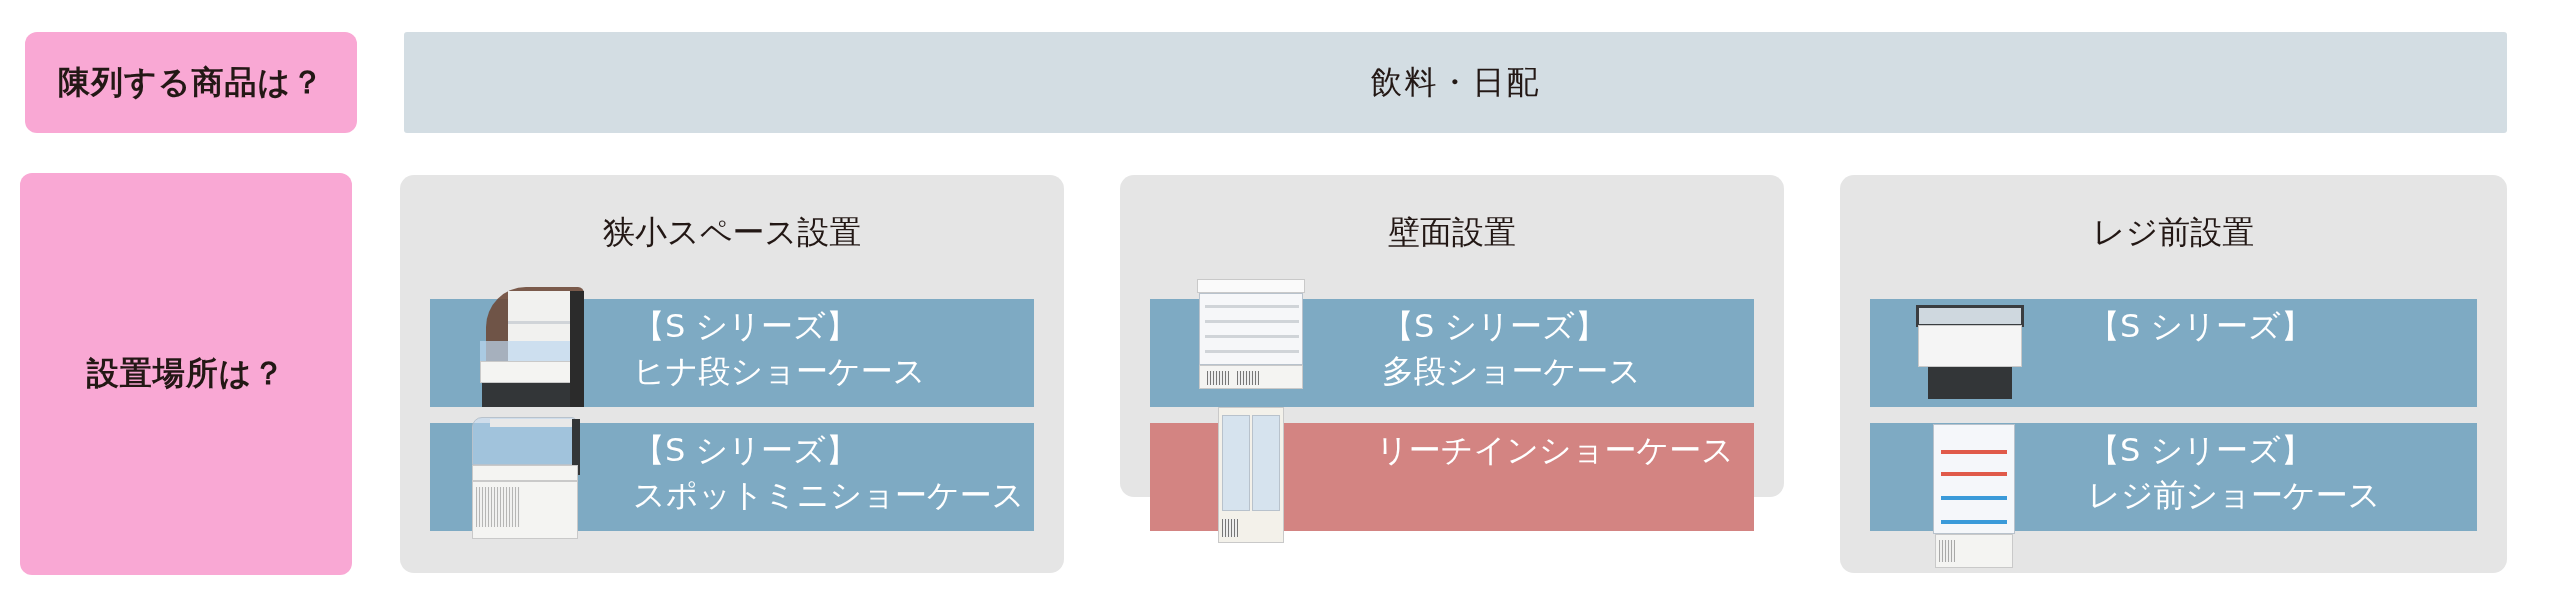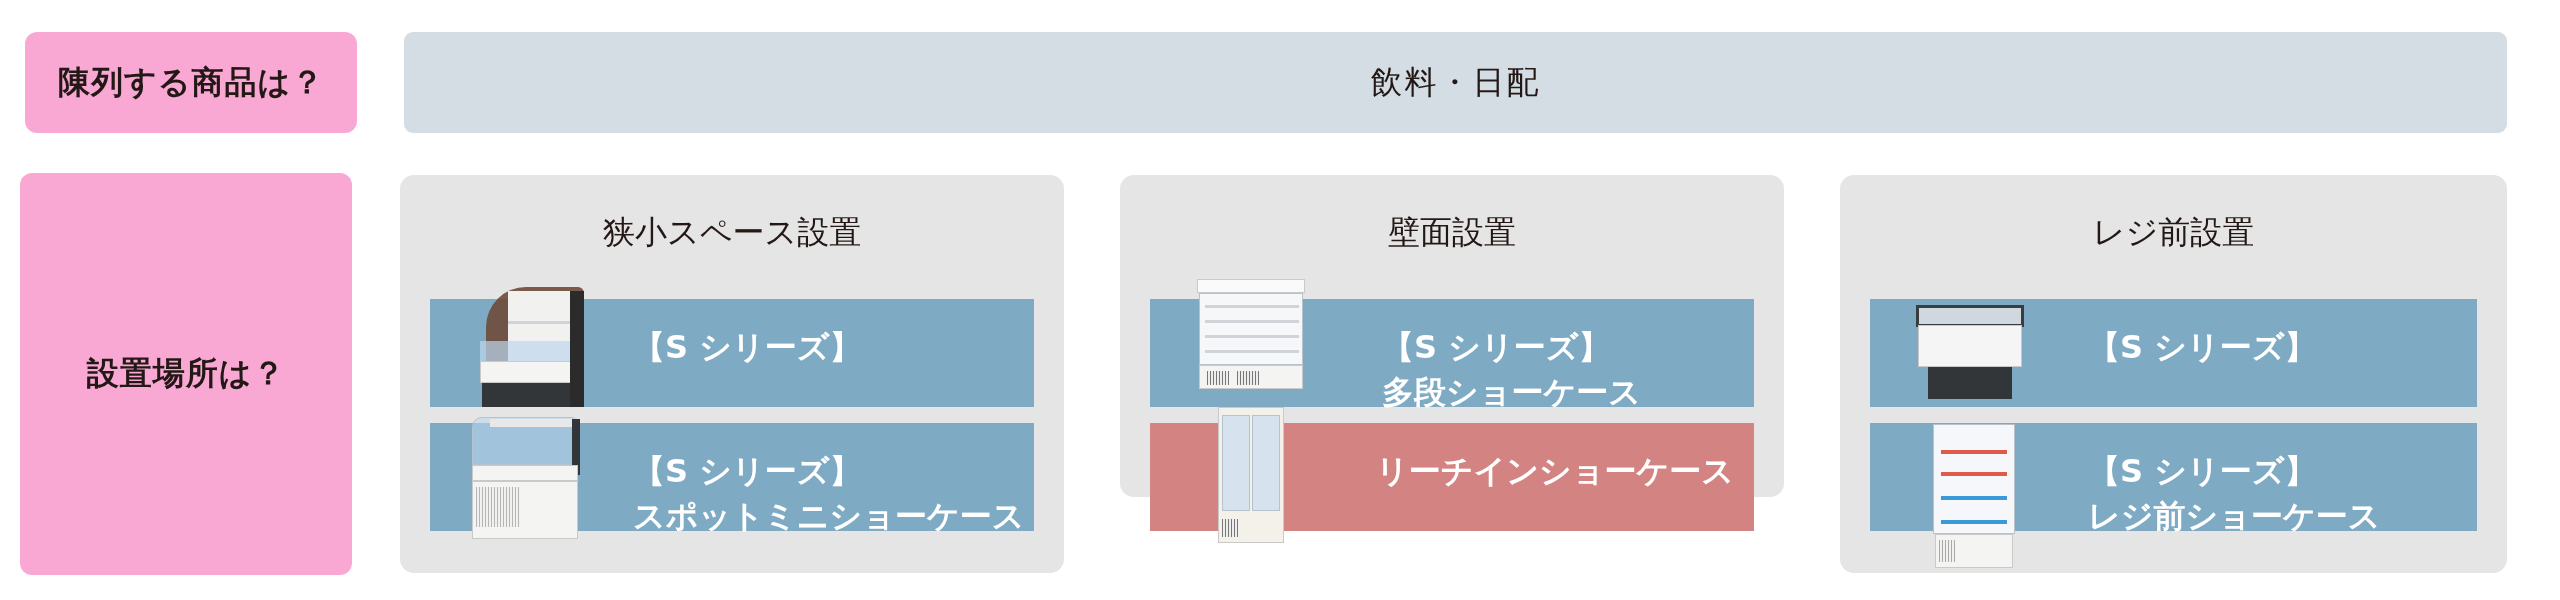--- a/index.html
+++ b/index.html
@@ -2,29 +2,29 @@
 <html><head>
 <meta charset="utf-8">
 <style>
   html, body { margin: 0; padding: 0; background: #ffffff; }
   body { width: 2560px; height: 600px; position: relative; overflow: hidden;
          font-family: "DejaVu Sans", "Liberation Sans", sans-serif; color: #231815; }
   .abs { position: absolute; box-sizing: border-box; }
 
   .q-label { background: #f9a8d4; border-radius: 12px; display: flex; align-items: center; justify-content: center;
              font-weight: bold; font-size: 32px; color: #231815; letter-spacing: 1px; }
-  .answer-bar { background: #d3dde3; border-radius: 9px; display: flex; align-items: center; justify-content: center;
+  .answer-bar { background: #d3dde3; border-radius: 3px; display: flex; align-items: center; justify-content: center;
                 font-size: 32px; color: #231815; letter-spacing: 2px; font-family: Liberation Serif, serif; }
 
   .card { background: #e5e5e5; border-radius: 14px; }
   .card-title { position: absolute; left: 0; right: 0; top: 36px; text-align: center; font-size: 32px; color: #231815; }
 
   .row { position: absolute; left: 30px; right: 30px; height: 108px; background: #7eaac3; }
   .row.red { background: #d38482; }
-  .row-text { position: absolute; top: 26px; color: #ffffff; font-weight: bold; font-size: 32px; line-height: 45px; white-space: nowrap; }
+  .row-text { position: absolute; top: 5px; color: #ffffff; font-weight: normal; font-size: 32px; line-height: 45px; white-space: nowrap; }
 
   .product { position: absolute; }
   
   .case-body { position: absolute; background: #f4f4f2; border: 1px solid #c9c9c9; box-sizing: border-box; }
   .case-dark { position: absolute; background: #333638; }
   .case-glass { position: absolute; background: rgba(190, 215, 240, 0.55); border: 1px solid #b8c2cc; box-sizing: border-box; }
   .shelf { position: absolute; height: 3px; background: #d0d4d8; }
   .vent { position: absolute; background: repeating-linear-gradient(90deg, #777 0 1px, #eee 1px 3px); }
 </style>
 </head>
@@ -40,20 +40,21 @@
 <div class="abs q-label" style="left:20px; top:173px; width:332px; height:402px;">
   <span>設置場所は？</span>
 </div>
 
 <div class="abs card" style="left:400px; top:175px; width:664px; height:398px;">
   <div class="card-title">狭小スペース設置</div>
 
   <div class="row" style="top:124px;">
     <div class="row-text" style="left:203px;">
       <div>【S シリーズ】</div>
+      <div>ヒナ段ショーケース</div>
     </div>
   </div>
 
   <div class="product" style="left:78px; top:108px; width:108px; height:128px;">
     <div class="abs" style="left:8px; top:4px; width:98px; height:78px; background:#6e4a3a; border-radius:40px 6px 0 0; opacity:.9;"></div>
     <div class="abs" style="left:30px; top:8px; width:62px; height:72px; background:#f1f1ef;"></div>
     <div class="shelf" style="left:30px; top:38px; width:62px;"></div>
     <div class="abs" style="left:2px; top:58px; width:92px; height:22px; background:rgba(190,215,240,.7);"></div>
     <div class="case-body" style="left:2px; top:78px; width:92px; height:22px;"></div>
     <div class="case-dark" style="left:4px; top:100px; width:94px; height:24px;"></div>

